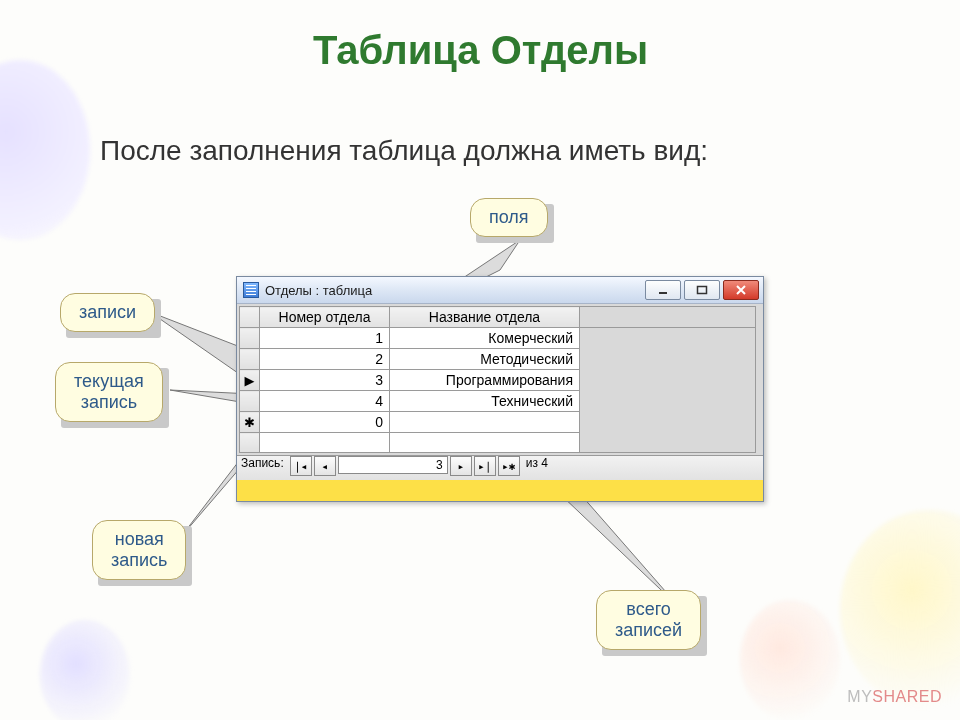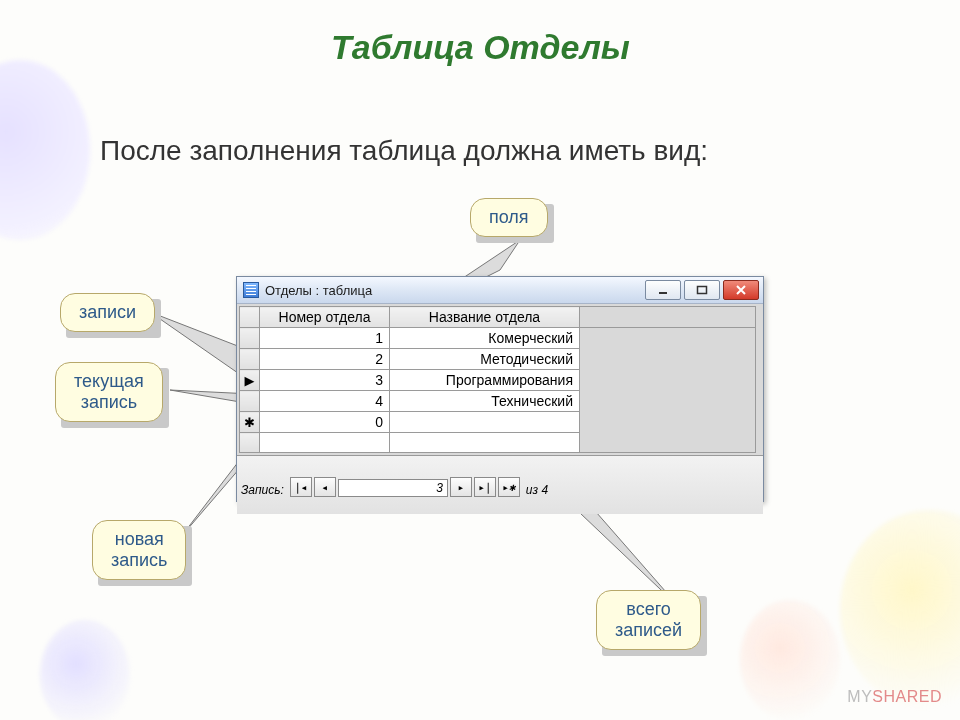--- a/index.html
+++ b/index.html
@@ -25,23 +25,22 @@
   .blob.b4 { width: 100px; height: 120px; right: 120px; bottom: 0px; background: radial-gradient(circle at 40% 40%, #ffe9e0 0%, transparent 80%); }
 
   h1.title {
     position: absolute;
     left: 1px; right: 0;
     top: 28px;
     margin: 0;
     text-align: center;
     color: #2f7a2f;
     font-weight: bold;
-    font-size: 34px;
+    font-size: 40px;
     z-index: 2;
-    font-style: italic;
   }
   .subtitle {
     position: absolute;
     left: 100px;
     top: 135px;
     font-size: 28px;
     color: #333;
     z-index: 2;
   }
   .watermark {
@@ -168,25 +167,24 @@
   }
   table.grid td.num { text-align: right; width: 130px; }
   table.grid td.name { text-align: right; width: 190px; }
   .grid-right { background: #d9d9d9; }
 
   .navbar {
     height: 24px;
     background: linear-gradient(#f2f2f2,#e2e2e2);
     border-top: 1px solid #9a9a9a;
     display: flex;
-    align-items: flex-end;
+    align-items: flex-start;
     font-size: 12px;
-    padding: 17px 4px;
+    padding: 0 4px;
     gap: 2px;
-    font-style: italic;
   }
   .navbar .lbl { margin-right: 4px; color: #000; }
   .navbtn {
     width: 20px; height: 18px;
     border: 1px solid #8a8a8a;
     background: linear-gradient(#fdfdfd,#e4e4e4);
     display: flex; align-items: center; justify-content: center;
     font-size: 11px;
     font-family: monospace;
   }

